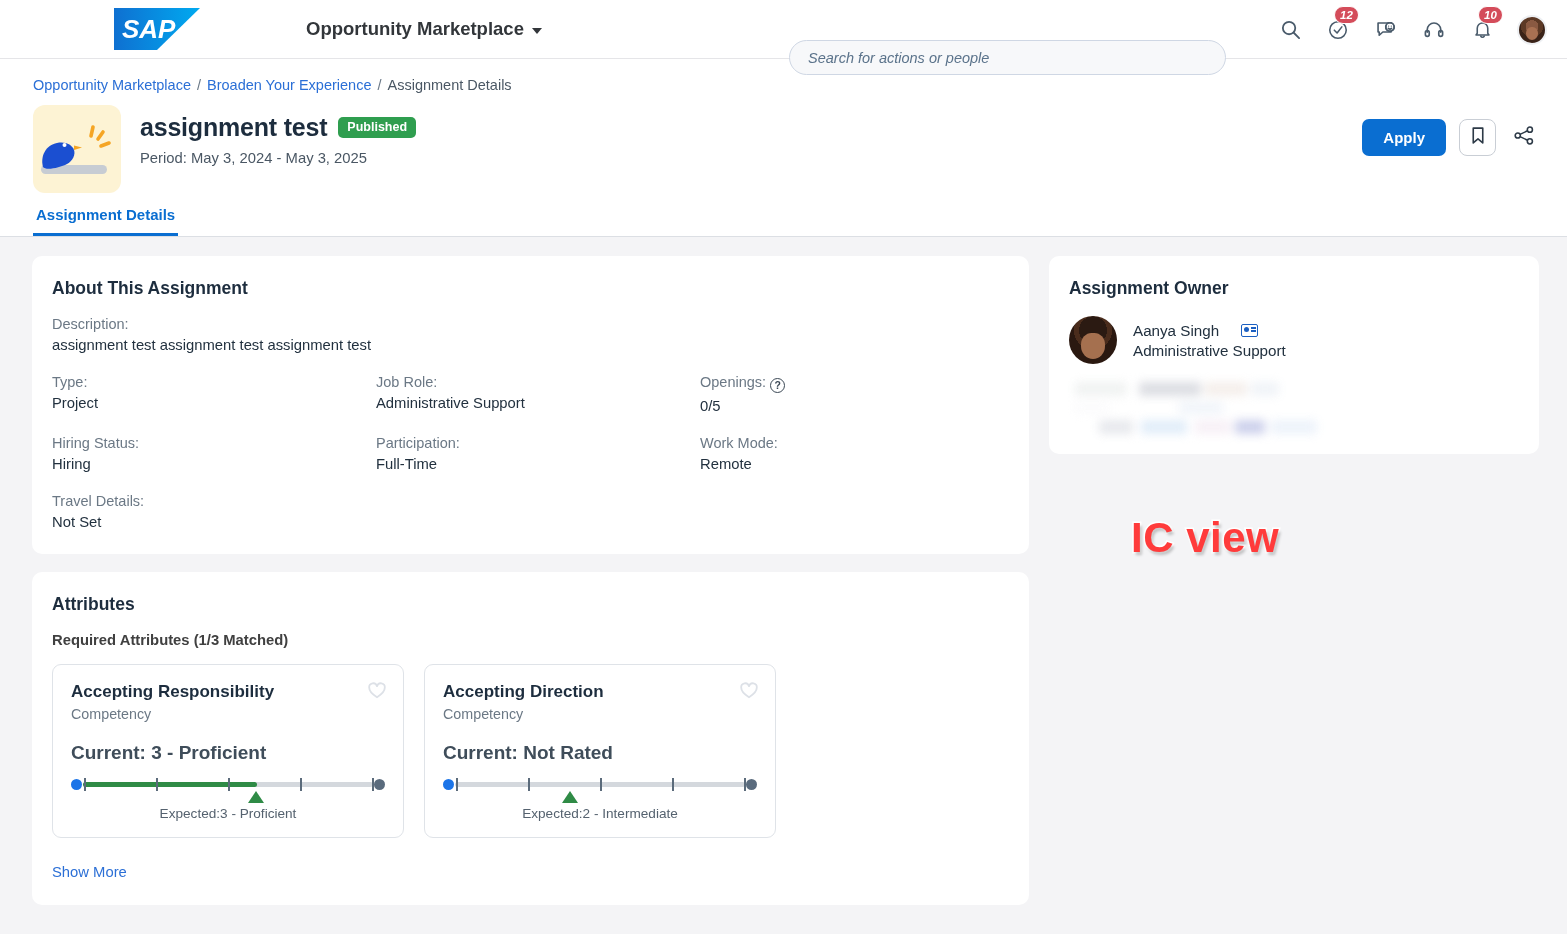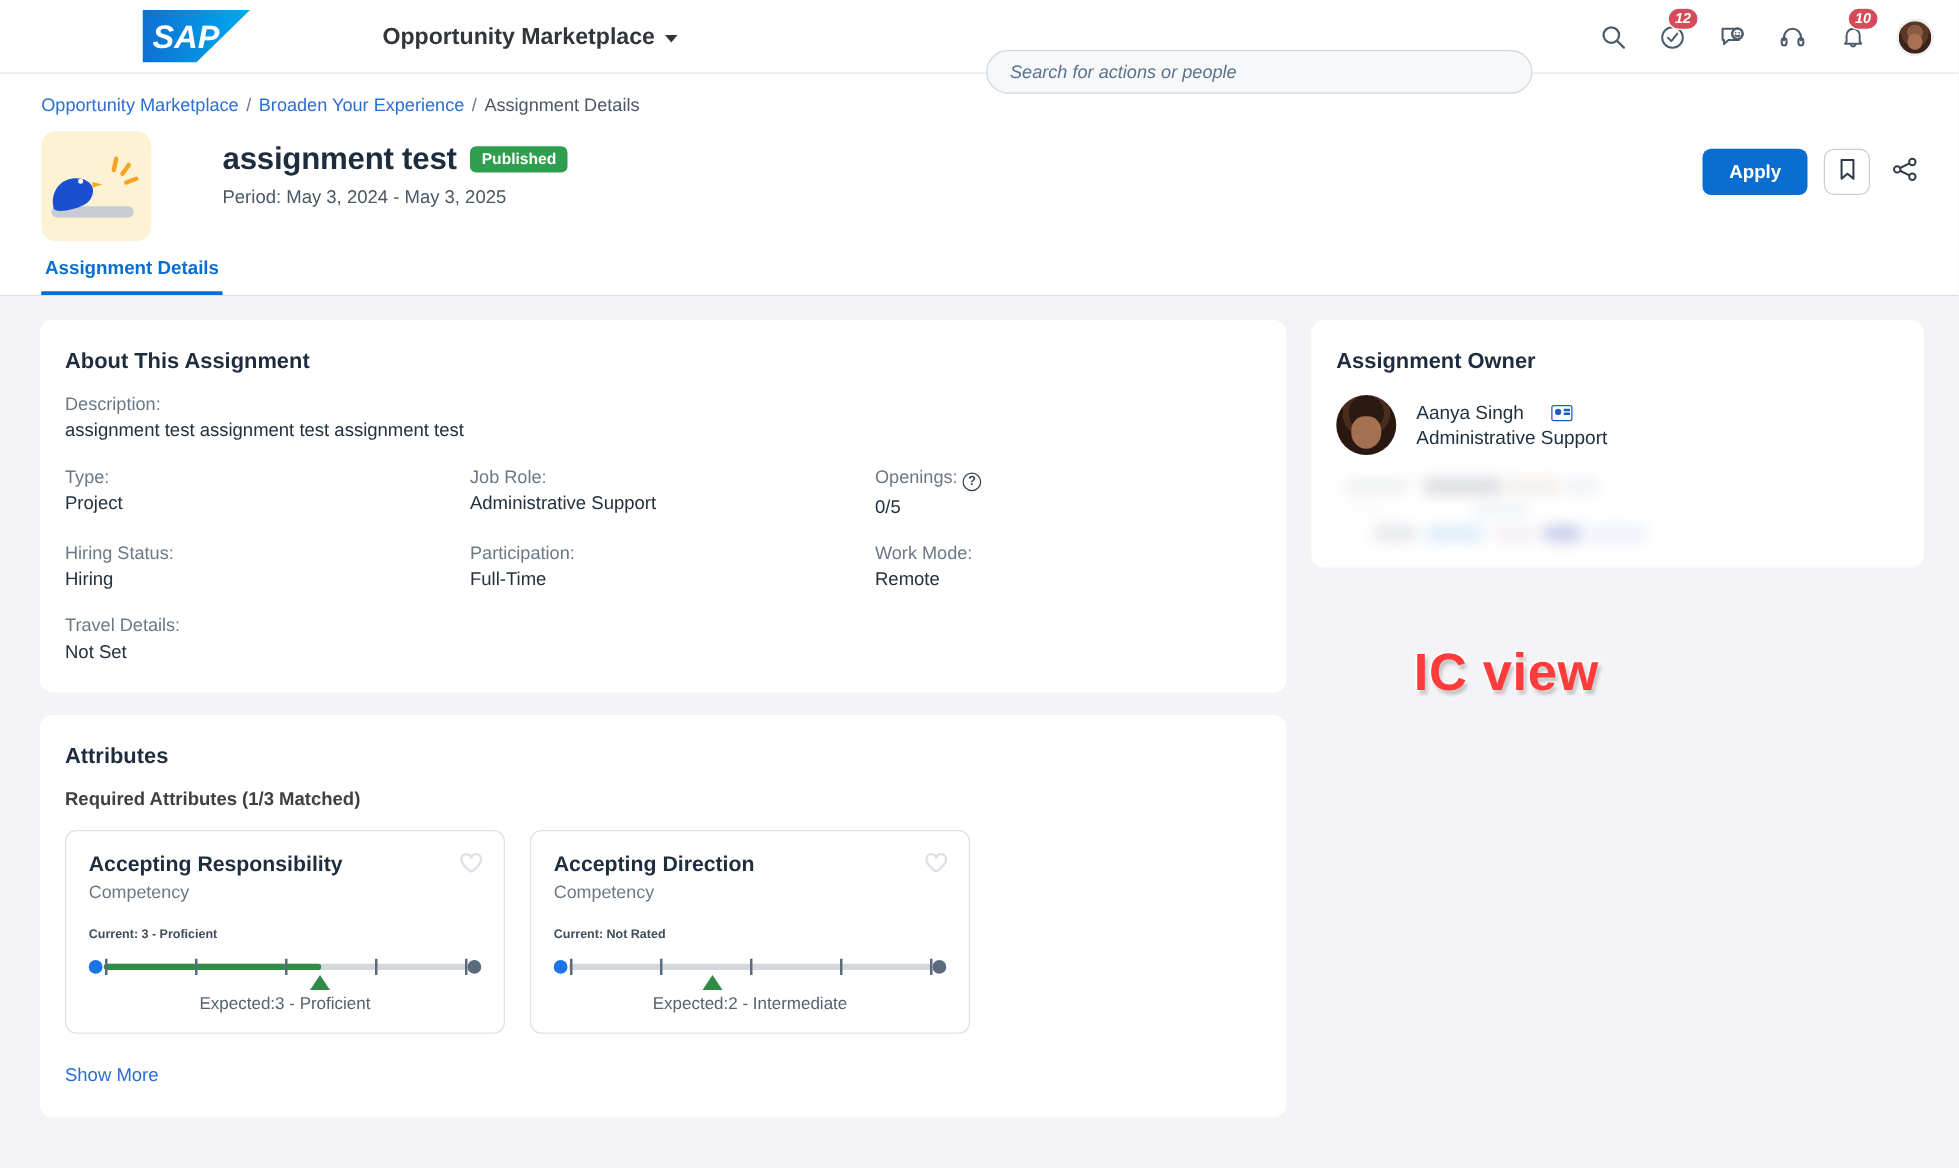--- a/index.html
+++ b/index.html
@@ -123,21 +123,20 @@
   .breadcrumb .sep { color: #6a7887; }
   .breadcrumb .current { color: #4a5764; }
 
   
   .title-block {
     display: flex;
     align-items: flex-start;
     padding: 12px 0 0 33px;
     position: relative;
     height: 104px;
-    gap: 38px;
   }
   .thumb {
     width: 88px; height: 88px;
     border-radius: 12px;
     background: #fdf3d4;
     flex: 0 0 auto;
     position: relative;
     overflow: hidden;
   }
   .title-text { margin-left: 19px; padding-top: 8px; }
@@ -290,21 +289,21 @@
     font-weight: bold;
     color: #1d2d3e;
     padding-right: 34px;
   }
   .attr-type {
     font-size: 14.3px;
     color: #6b7885;
     margin-top: 4px;
   }
   .attr-current {
-    font-size: 10px;
+    font-size: 19px;
     font-weight: bold;
     color: #3f4d5a;
     margin-top: 20px;
   }
   .heart {
     position: absolute;
     top: 16px; right: 16px;
     width: 20px; height: 20px;
     color: #dde1e7;
     cursor: pointer;

